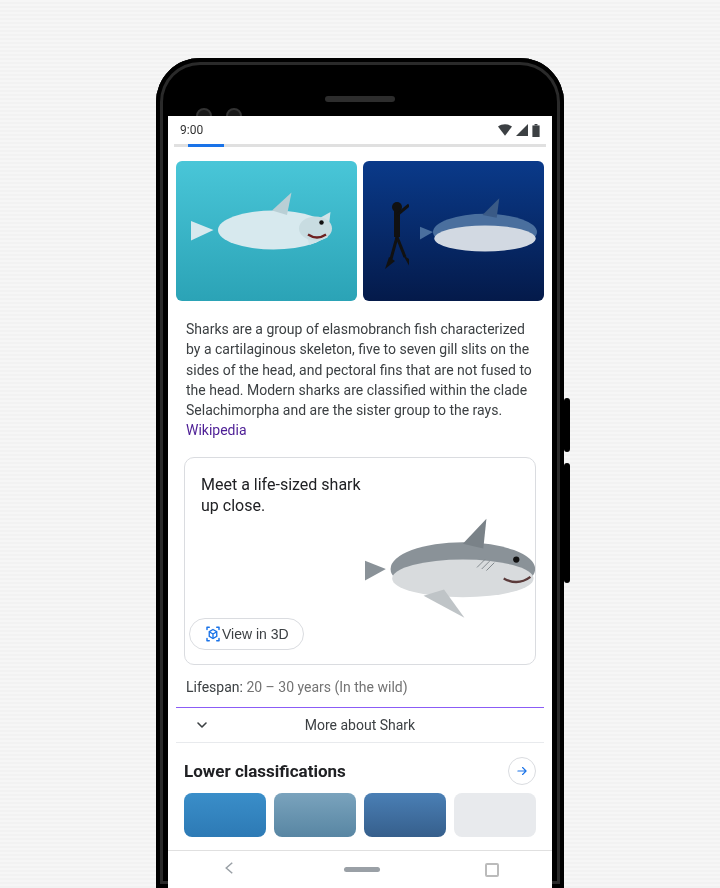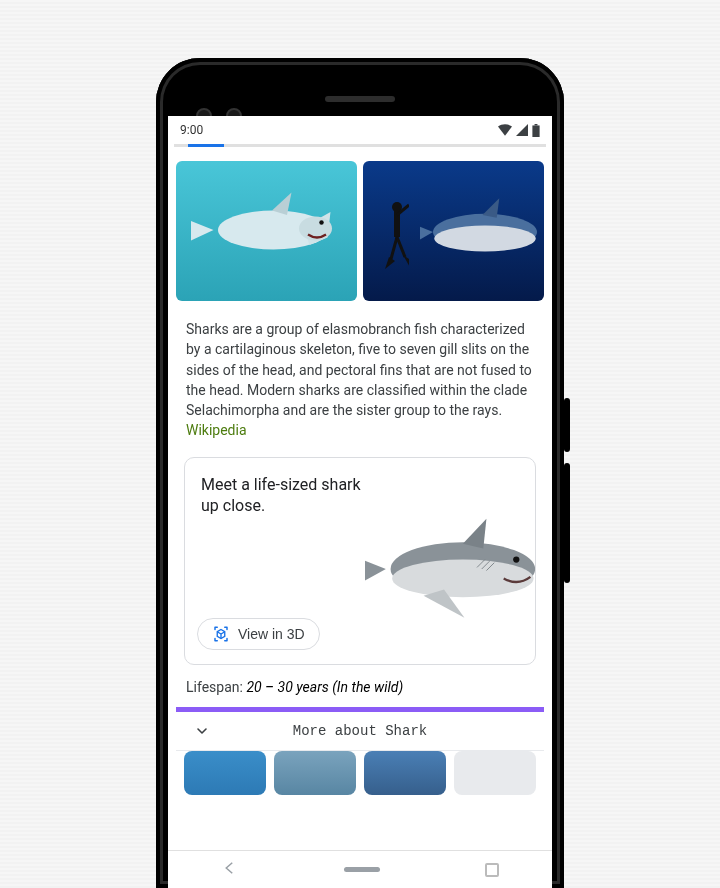--- a/index.html
+++ b/index.html
@@ -42,42 +42,42 @@
   .tabline::before{content:"";position:absolute;left:14px;top:0;width:36px;height:3px;background:#1a73e8;}
   .content{flex:1;overflow:hidden;padding:0 8px;}
   .img-row{display:flex;gap:6px;margin-top:14px;height:140px;}
   .img-tile{flex:1;border-radius:6px;position:relative;overflow:hidden;}
   .img1{background:linear-gradient(#49c6d8,#2ba3b6);}
   .img2{background:linear-gradient(#0a3a8a,#041a4a);}
   .shark{
     position:absolute;width:160px;height:90px;
   }
   .desc{margin:18px 10px 0;font-size:14px;line-height:1.45;color:#3c4043;}
-  .wiki-link{color:#4d7c0f;}
+  .wiki-link{color:#4c1d95;}
   .ar-card{
     margin:16px 8px 0;border:1px solid #dadce0;border-radius:10px;
     padding:16px 16px 14px;position:relative;height:208px;overflow:hidden;
   }
   .ar-title{font-size:16px;color:#202124;line-height:1.35;max-width:180px;}
   .ar-shark{
     position:absolute;right:-10px;top:56px;width:180px;height:110px;
   }
   .view3d{
-    position:absolute;left:12px;bottom:14px;
-    display:inline-flex;align-items:center;gap:8px;
+    position:absolute;left:4px;bottom:14px;
+    display:inline-flex;align-items:center;
     border:1px solid #dadce0;border-radius:20px;
     padding:6px 14px;font-size:14px;color:#3c4043;background:#fff;
   }
   .view3d svg{width:18px;height:18px;}
   .lifespan{margin:14px 10px 0;font-size:14px;color:#3c4043;}
-  .lifespan .val{color:#000000;font-style:italic;}
+  .lifespan .val{color:#737373;}
   .more-row{
-    margin-top:12px;border-top:5px solid #8b5cf6;border-bottom:1px solid #e8eaed;
-    height:44px;display:flex;align-items:center;justify-content:center;
-    font-size:14px;color:#3c4043;position:relative;font-family:Liberation Mono, monospace;
+    margin-top:12px;border-top:1px solid #8b5cf6;border-bottom:1px solid #e8eaed;
+    height:36px;display:flex;align-items:center;justify-content:center;
+    font-size:14px;color:#3c4043;position:relative;
   }
   .more-row .chev{position:absolute;left:18px;}
   .section-head{
     display:flex;align-items:center;justify-content:space-between;
     margin:14px 8px 8px;
   }
   .section-head h3{font-size:17px;font-weight:700;color:#202124;}
   .arrow-btn{
     width:28px;height:28px;border:1px solid #dadce0;border-radius:50%;
     display:flex;align-items:center;justify-content:center;
@@ -194,20 +194,28 @@
         <span class="val">20 – 30 years (In the wild)</span>
       </div>
 
       <div class="more-row">
         <svg class="chev" width="16" height="16" viewBox="0 0 24 24">
             <path d="M6 9l6 6 6-6" stroke="#3c4043" stroke-width="2.4" fill="none" stroke-linecap="round" stroke-linejoin="round"></path>
           </svg>
         <span>More about Shark</span>
       </div>
 
+      <div class="section-head">
+        <h3>Lower classifications</h3>
+        <div class="arrow-btn">
+          <svg viewBox="0 0 24 24">
+              <path d="M5 12h14M13 6l6 6-6 6" stroke-width="2" fill="none" stroke-linecap="round" stroke-linejoin="round"></path>
+            </svg>
+        </div>
+      </div>
 
       <div class="class-row">
         <div class="class-tile"></div>
         <div class="class-tile t2"></div>
         <div class="class-tile t3"></div>
         <div class="class-tile t4"></div>
       </div>
 
     </div>
 

